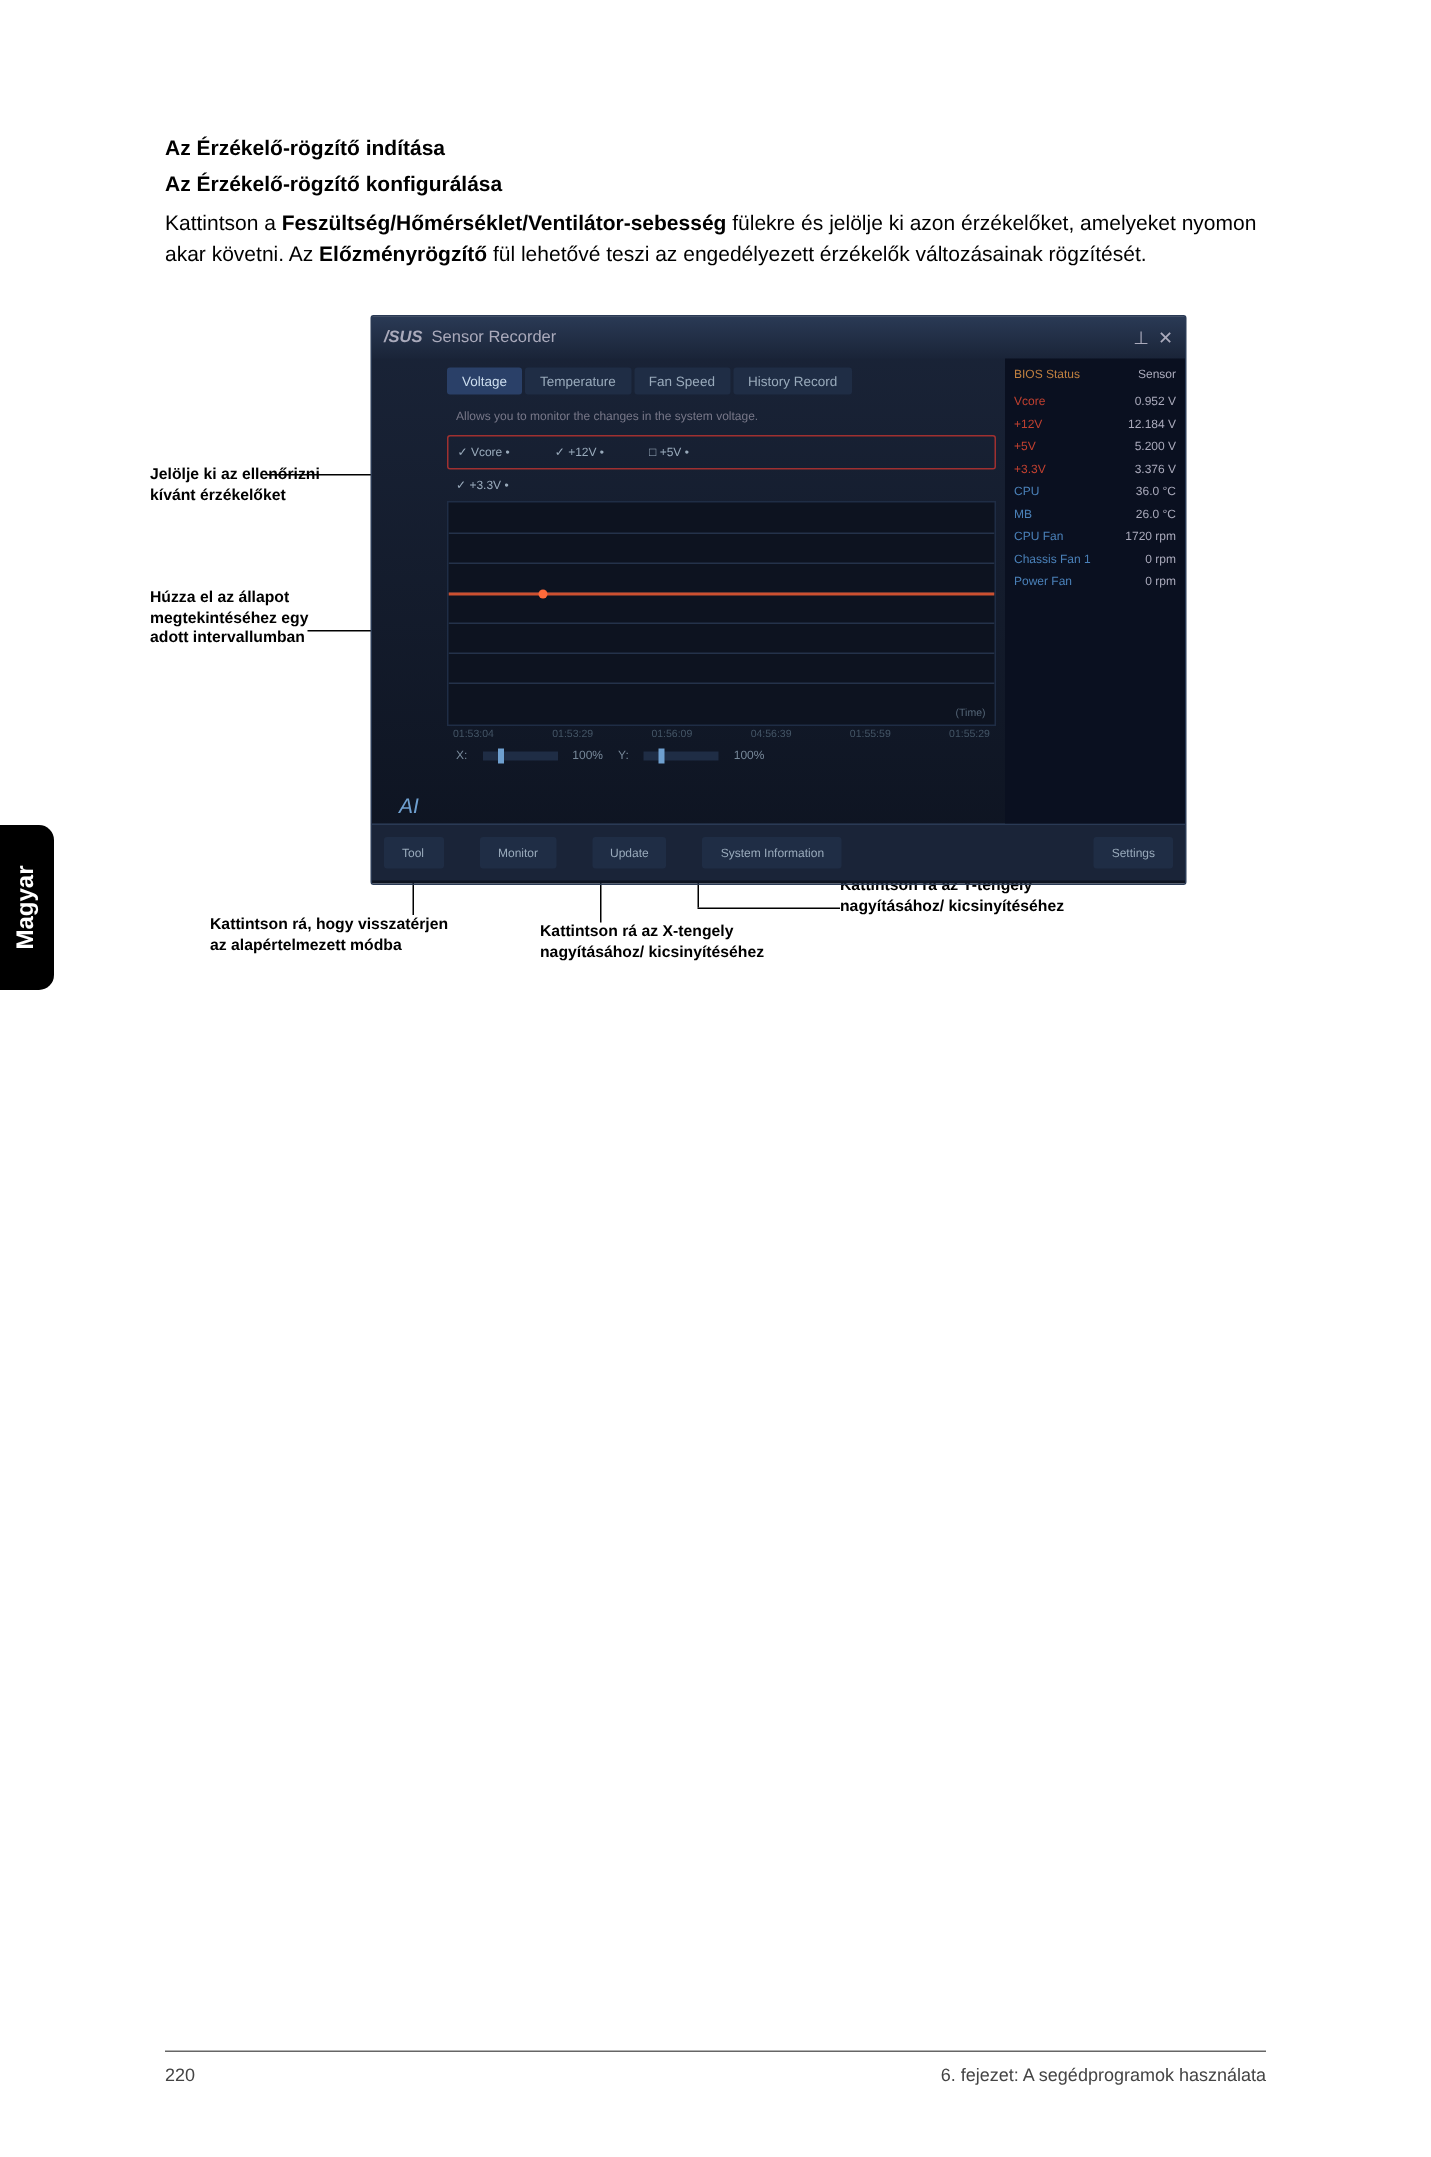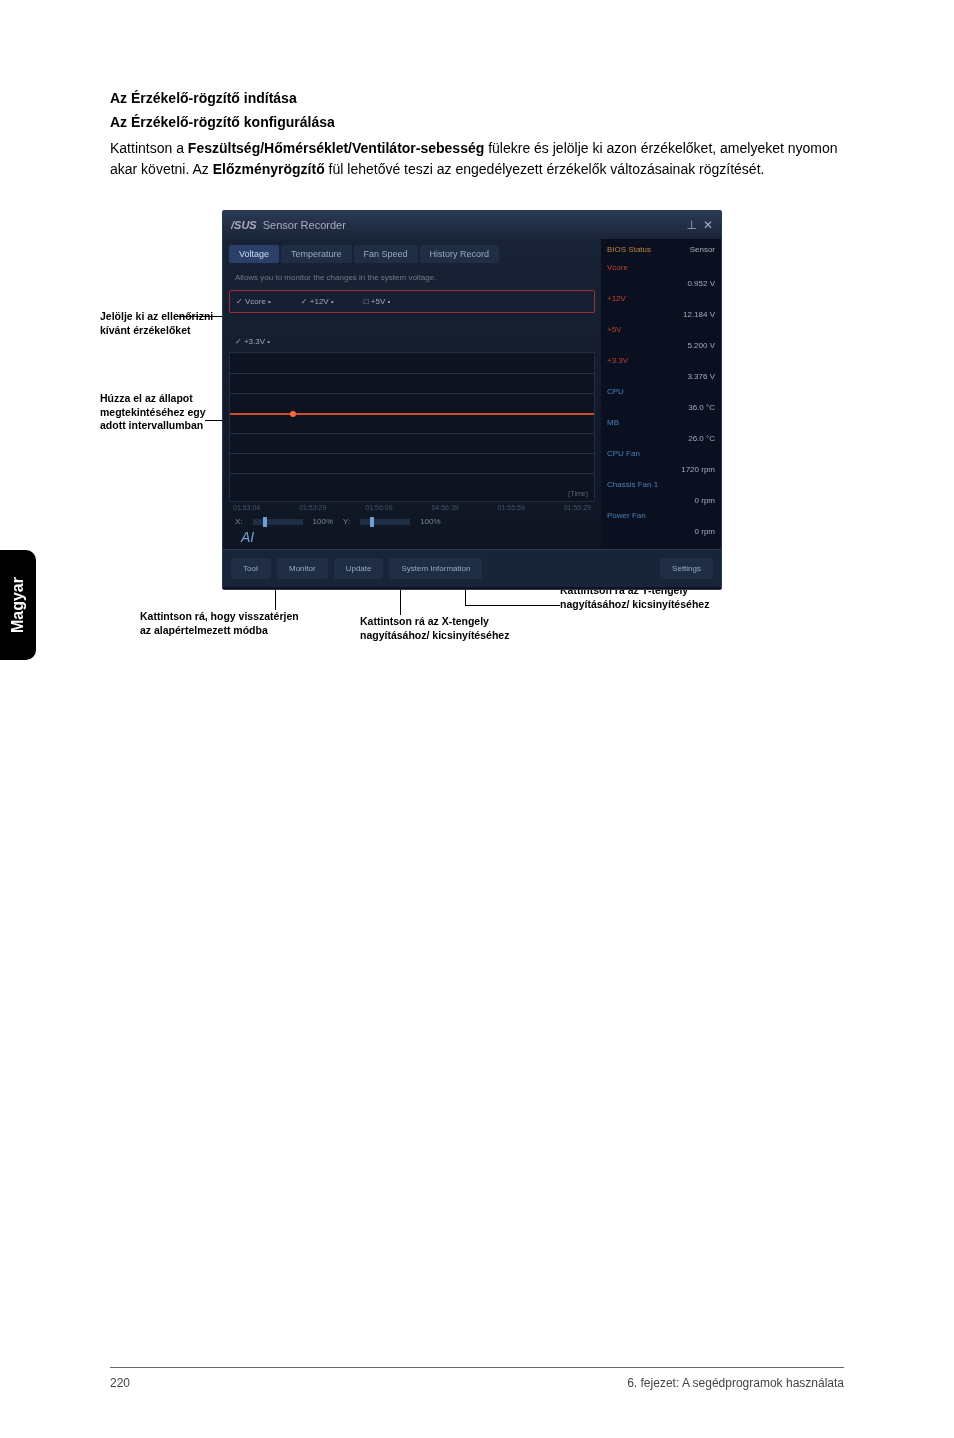--- a/index.html
+++ b/index.html
@@ -58,23 +58,23 @@
     height: 520px;
   }
   .callout {
     position: absolute;
     font-size: 10.5px;
     font-weight: bold;
     line-height: 1.3;
   }
   .screenshot {
     position: absolute;
-    left: 112px;
+    left: 137px;
     top: 0;
-    width: 500px;
+    width: 544px;
     height: 380px;
     background: linear-gradient(180deg, #1a2438 0%, #0d1320 100%);
     border: 1px solid #2a3a55;
     border-radius: 2px;
   }
   .ss-titlebar {
     height: 28px;
     background: linear-gradient(180deg, #2a3a55 0%, #1a2438 100%);
     display: flex;
     align-items: center;
@@ -101,21 +101,21 @@
     color: #778;
     font-size: 8px;
     padding: 4px 6px;
   }
   .ss-checkrow {
     display: flex;
     gap: 30px;
     padding: 6px;
     border: 1px solid #a03030;
     border-radius: 2px;
-    margin: 4px 0 24px 0;
+    margin: 4px 0 6px 0;
     font-size: 8px;
     color: #9ab;
   }
   .ss-chart {
     height: 150px;
     background: #0d1320;
     border: 1px solid #1f2d45;
     position: relative;
     overflow: hidden;
   }
@@ -163,21 +163,21 @@
     content: '';
     position: absolute;
     width: 4px; height: 10px;
     background: #6fa0d0;
     top: -2px;
   }
   .ss-slider.x1::after { left: 10px; }
   .ss-slider.y1::after { left: 10px; }
   .ss-bottom {
     display: flex;
-    gap: 6px;
+    gap: 24px;
     padding: 8px;
     background: #1a2438;
     border-top: 1px solid #2a3a55;
   }
   .ss-btn {
     background: #1f2d45;
     color: #9ab;
     font-size: 8px;
     padding: 6px 12px;
     border-radius: 2px;
@@ -191,21 +191,21 @@
     text-align: center;
   }
   .ss-sidepanel-item {
     display: flex;
     justify-content: space-between;
     padding: 3px 0;
     font-size: 8px;
   }
   .ss-sidepanel-item .k { color: #c04030; }
   .ss-sidepanel-item .k.b { color: #4a80b8; }
-  .ss-sidepanel-item .v { color: #aab; margin-top: 16px; }
+  .ss-sidepanel-item .v { color: #aab; }
   .ss-logo {
     position: absolute;
     left: 18px;
     bottom: 42px;
     width: 20px;
     height: 18px;
     color: #6fa0d0;
     font-size: 14px;
     font-style: italic;
   }
@@ -274,21 +274,21 @@
       <div class="ss-titlebar">
         <div class="ss-titlebar-left">
           <span style="font-weight:bold; font-style:italic;">/SUS</span>
           <span>Sensor Recorder</span>
         </div>
         <div class="ss-titlebar-right">
           <span>⊥</span>
           <span>✕</span>
         </div>
       </div>
-      <div class="ss-row" style="height:310px;">
+      <div class="ss-row" style="height:310px;padding-left:44px;">
         <div class="ss-left">
           <div class="ss-tabs">
             <div class="ss-tab active">Voltage</div>
             <div class="ss-tab">Temperature</div>
             <div class="ss-tab">Fan Speed</div>
             <div class="ss-tab">History Record</div>
           </div>
           <div class="ss-hint">Allows you to monitor the changes in the system voltage.</div>
           <div class="ss-checkrow">
             <span>✓ Vcore •</span>

